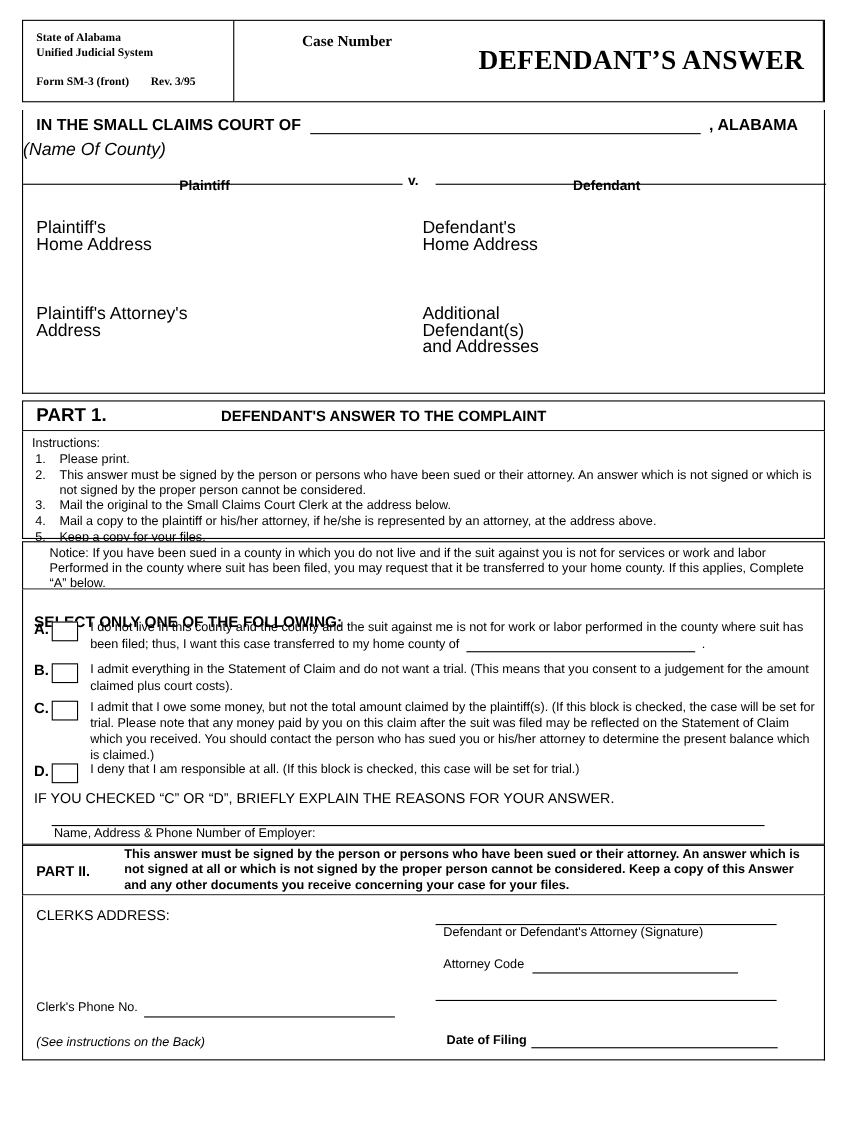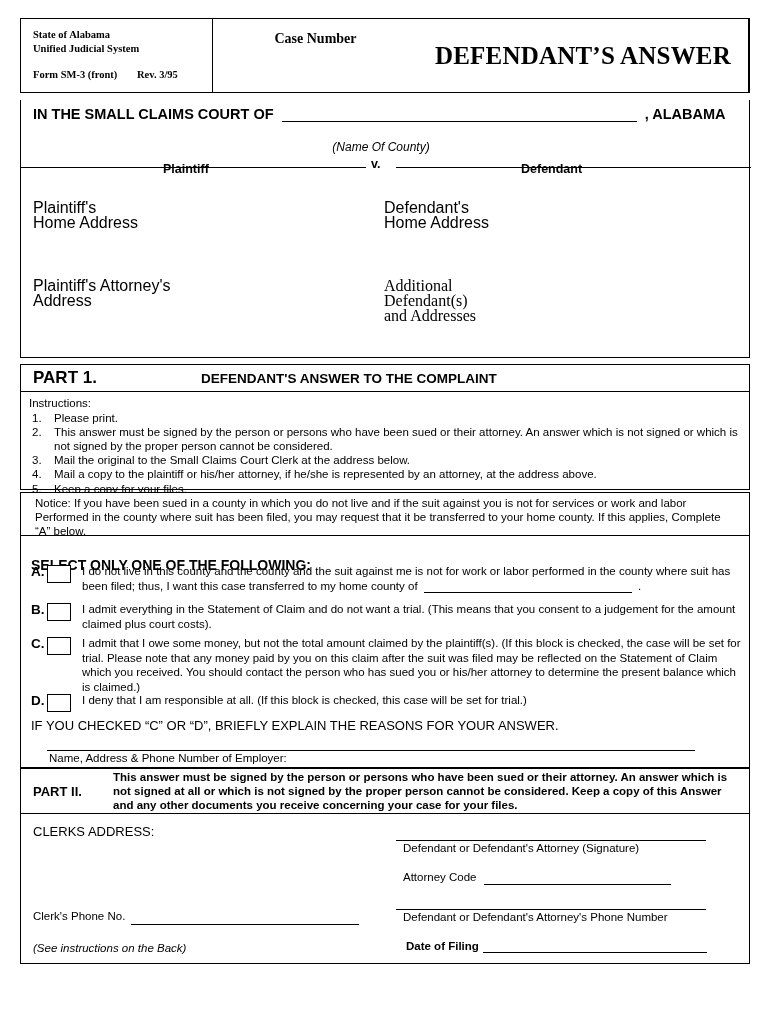--- a/index.html
+++ b/index.html
@@ -86,25 +86,24 @@
     white-space: nowrap;
   }
   .rule {
     display: inline-block;
     border-bottom: 1.3px solid #000;
     vertical-align: bottom;
   }
   #county-rule { width: 355px; height: 13px; margin: 0 4px; }
   #county-caption {
     position: absolute;
-    left: 0; top: 40px;
+    left: 0; top: 28px;
     width: 720px;
-    text-align: center;
     font-style: italic;
-    font-size: 12px;
+    font-size: 16px;
   }
   #vs-row {
     position: absolute;
     left: 0; top: 55px;
     width: 730px;
     height: 18px;
   }
   #plaintiff-rule {
     position: absolute; left: 0px; top: 12px; width: 345px;
     border-bottom: 1.4px solid #000;
@@ -129,21 +128,21 @@
     font-weight: bold; font-size: 12.5px;
   }
   .addr-block {
     position: absolute;
     font-size: 16px;
     line-height: 15px;
   }
   #plaintiff-home { left: 12px; top: 100px; }
   #defendant-home { left: 363px; top: 100px; }
   #plaintiff-atty { left: 12px; top: 178px; }
-  #defendant-addl { left: 363px; top: 178px; font-family: Liberation Serif, serif; }
+  #defendant-addl { left: 363px; top: 178px; }
 
   
   #part1-bar {
     left: 20px; top: 364px; width: 730px; height: 28px;
     display: flex;
     align-items: center;
   }
   #part1-label {
     margin-left: 12px;
     font-weight: bold;
@@ -166,21 +165,21 @@
     display: flex;
     font-size: 11.5px;
     line-height: 14.2px;
   }
   .instr-num { width: 22px; flex: none; padding-left: 3px; }
   .instr-text { flex: 1; }
 
   
   #notice-box {
     left: 20px; top: 492px; width: 730px; height: 44px;
-    padding: 4px 12px 0 14px;
+    padding: 4px 12px 0 24px;
     font-size: 11.5px;
     line-height: 13.8px;
   }
 
   
   #select-box {
     left: 20px; top: 536px; width: 730px; height: 232px;
     border-top: none;
   }
   #select-heading {
@@ -471,19 +470,18 @@
     <div id="clerk-phone-rule"></div>
     <div id="see-instructions">(See instructions on the Back)</div>
 
     <div id="sig-rule"></div>
     <div id="sig-label">Defendant or Defendant's Attorney (Signature)</div>
 
     <div id="atty-code-label">Attorney Code</div>
     <div id="atty-code-rule"></div>
 
     <div id="phone-rule"></div>
-    <div id="phone-label">Defendant or Defendant's Attorney's Phone Number</div>
 
     <div id="date-filing-label">Date of Filing</div>
     <div id="date-filing-rule"></div>
   </div>
 
 </div>
 
 </body></html>

